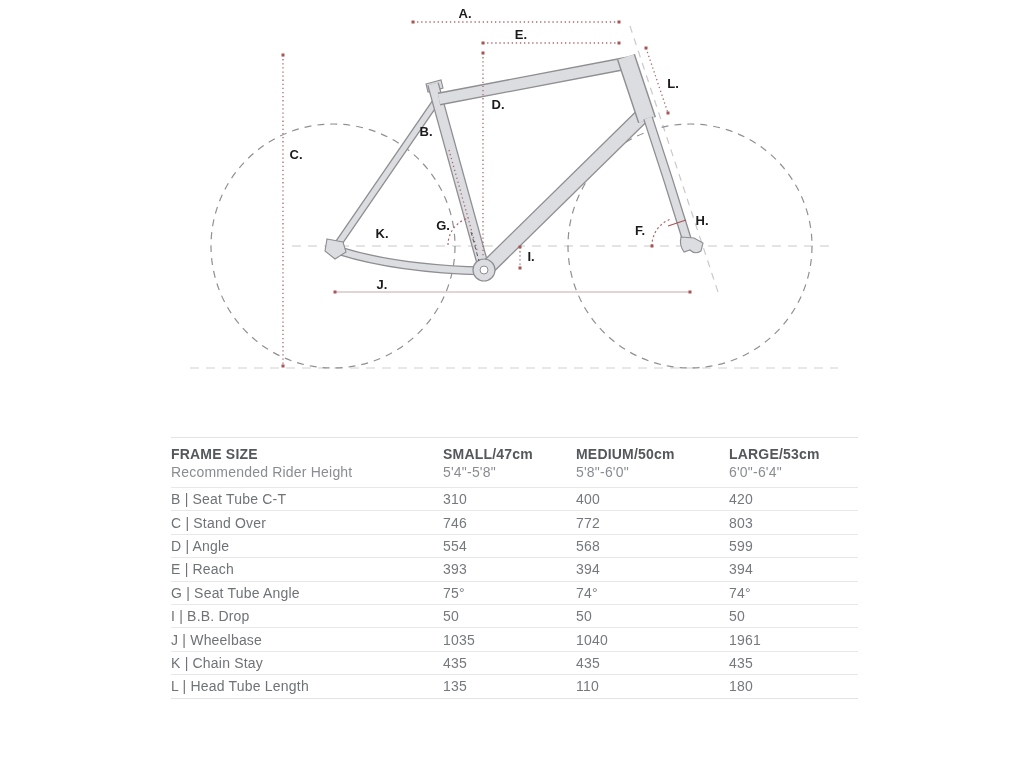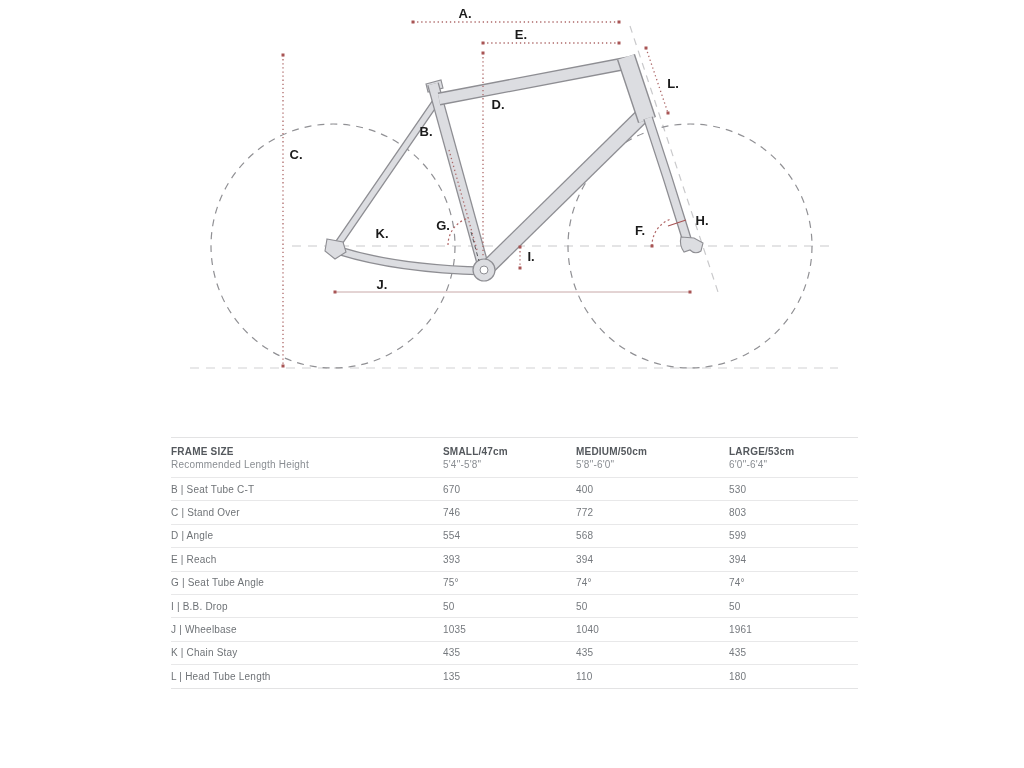--- a/index.html
+++ b/index.html
@@ -3,21 +3,21 @@
 <meta charset="utf-8">
 <style>
   html,body{margin:0;padding:0;background:#ffffff;}
   body{width:1024px;height:768px;position:relative;font-family:"Liberation Sans",sans-serif;overflow:hidden;}
 
   .diagram-wrap{position:absolute;left:0;top:0;width:1024px;height:410px;}
   .diagram-wrap svg{display:block;}
   svg text.dim-label{font-family:"Liberation Sans",sans-serif;font-weight:bold;font-size:13px;fill:#1b1b1b;}
 
   .spec-table{position:absolute;left:171px;top:437px;width:687px;border-collapse:collapse;table-layout:fixed;
-    font-size:10px;letter-spacing:.2px;color:#7b7f84;border-bottom:1px solid #e3e3e4;}
+    font-size:14px;letter-spacing:.2px;color:#7b7f84;border-bottom:1px solid #e3e3e4;}
   .spec-table th,.spec-table td{text-align:left;font-weight:normal;vertical-align:middle;padding:0;}
   .spec-table thead tr.cols th{padding:8px 0 1px 0;color:#54585d;font-weight:bold;border-top:1px solid #e3e3e4;}
   .spec-table thead tr.sub th{padding:1px 0 7px 0;color:#898d92;}
   .spec-table tbody td{height:22.4px;border-top:1px solid #e8e8e9;color:#75797e;}
   .spec-table tbody td.rlabel{color:#6f7377;}
 </style>
 </head>
 <body>
 
 <div class="diagram-wrap">
@@ -116,32 +116,32 @@
       <col style="width:129px">
     </colgroup>
   <thead>
     <tr class="cols">
       <th>FRAME SIZE</th>
       <th>SMALL/47cm</th>
       <th>MEDIUM/50cm</th>
       <th>LARGE/53cm</th>
     </tr>
     <tr class="sub">
-      <th>Recommended Length Height</th>
+      <th>Recommended Rider Height</th>
       <th>5'4"-5'8"</th>
       <th>5'8"-6'0"</th>
       <th>6'0"-6'4"</th>
     </tr>
   </thead>
   <tbody id="spec-body">
       <tr>
         <td class="rlabel">B | Seat Tube C-T</td>
-        <td>670</td>
+        <td>310</td>
         <td>400</td>
-        <td>530</td>
+        <td>420</td>
       </tr>
       <tr>
         <td class="rlabel">C | Stand Over</td>
         <td>746</td>
         <td>772</td>
         <td>803</td>
       </tr>
       <tr>
         <td class="rlabel">D | Angle</td>
         <td>554</td>

